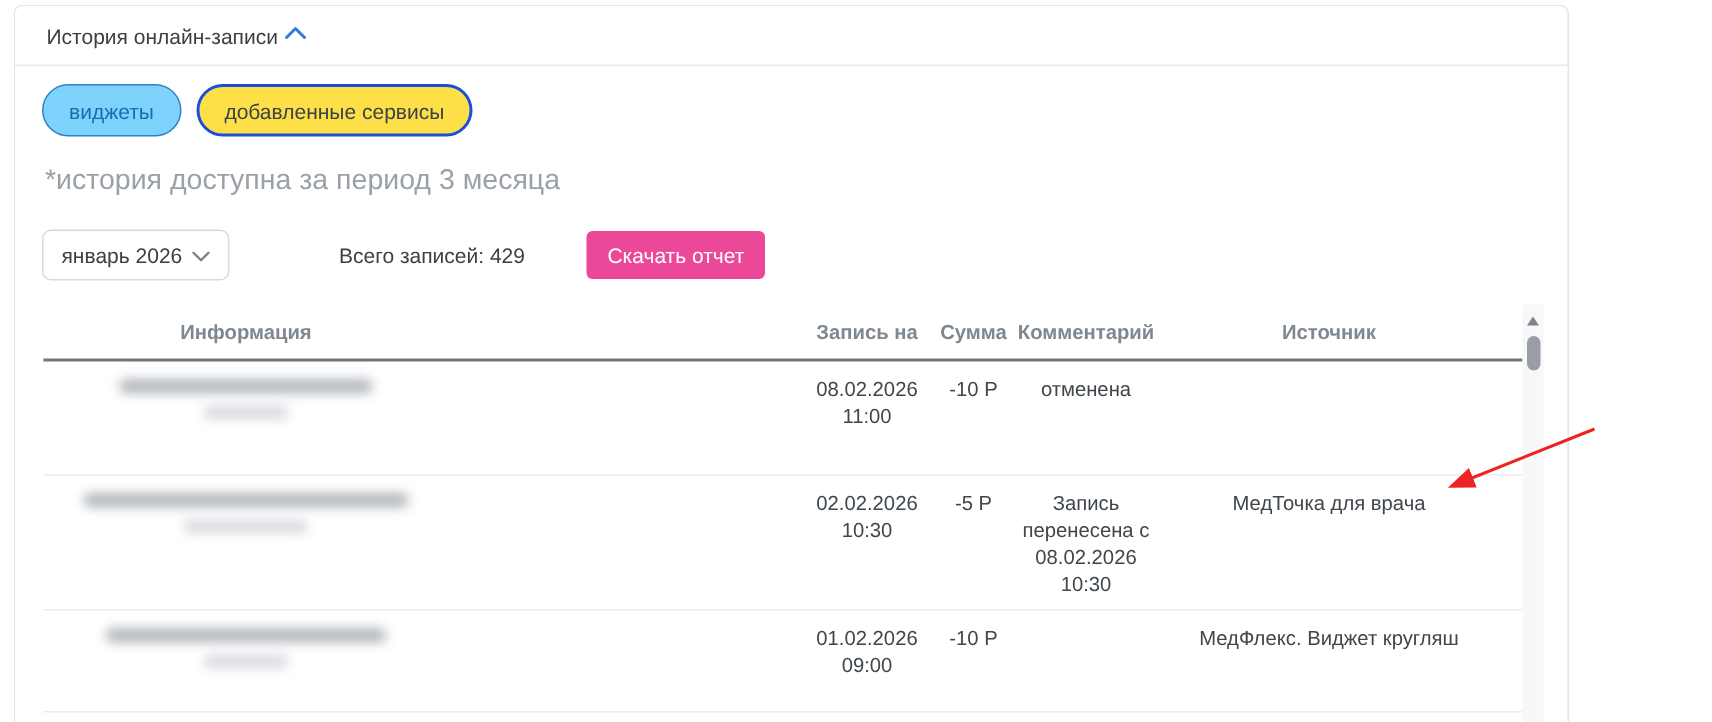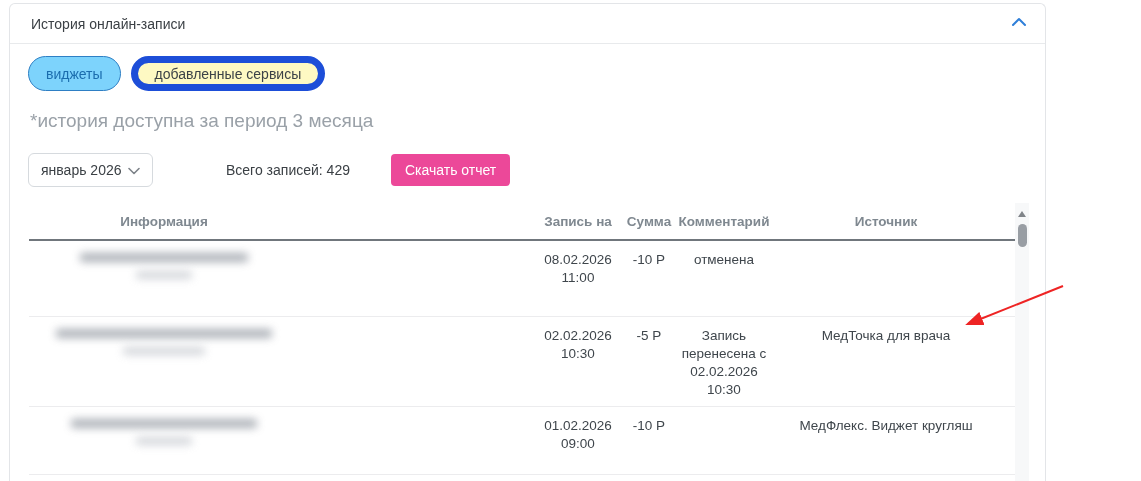--- a/index.html
+++ b/index.html
@@ -13,33 +13,33 @@
   .panel {
     position: absolute; left: 9px; top: 3px;
     width: 1037px; height: 486px;
     background: #fff;
     border: 1px solid #e3e5e8;
     border-bottom: none;
     border-radius: 6px 6px 0 0;
   }
   .panel-header {
     position: absolute; left: 0; top: 0; right: 0; height: 40px;
-    display: flex; align-items: center; justify-content: space-between;
+    display: flex; align-items: center; 
     padding: 0 14px 0 21px;
     border-bottom: 1px solid #e8eaec;
   }
   .panel-title { font-size: 14px; font-weight: 500; color: #3b4045; }
   .collapse-btn { background: none; border: none; cursor: pointer; display: flex; align-items: center; padding: 4px; }
 
   .pills { position: absolute; left: 18px; top: 52px; display: flex; gap: 10px; }
   .pill {
     height: 35px; padding: 0 17px;
     display: inline-flex; align-items: center;
     border-radius: 18px; font-size: 14px;
-    background: #fef9c3; border: 7px solid #1d4ed8; color: #3c4247;
+    background: #fde047; border: 2px solid #1d4ed8; color: #3c4247;
     cursor: pointer; white-space: nowrap;
   }
   .pill.active {
     background: #7dd3fc; border: 1.5px solid #2e7fc4; color: #1b6dae;
   }
 
   .note { position: absolute; left: 20px; top: 106px; font-size: 19px; color: #9aa1a8; }
 
   .controls { position: absolute; left: 18px; top: 149px; display: flex; align-items: center; }
   .month-select {
@@ -174,21 +174,21 @@
         <div class="td redacted">
           <div class="blur-bar primary"></div>
           <div class="blur-bar secondary"></div>
         </div>
         <div class="td"></div>
         <div class="td">
           <div>02.02.2026</div>
           <div>10:30</div>
         </div>
         <div class="td">-5 Р</div>
-        <div class="td">Запись перенесена с 02.02.2026 10:30</div>
+        <div class="td">Запись перенесена с 08.02.2026 10:30</div>
         <div class="td">МедТочка для врача</div>
       </div>
 
       <div class="tr row-3">
         <div class="td redacted">
           <div class="blur-bar primary"></div>
           <div class="blur-bar secondary"></div>
         </div>
         <div class="td"></div>
         <div class="td">

